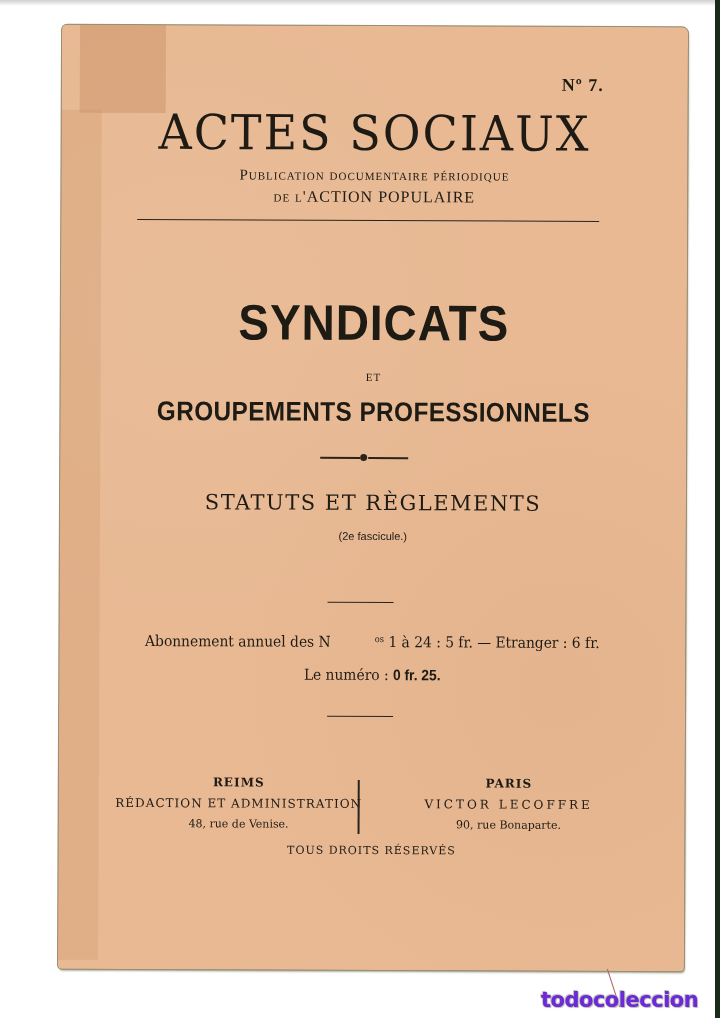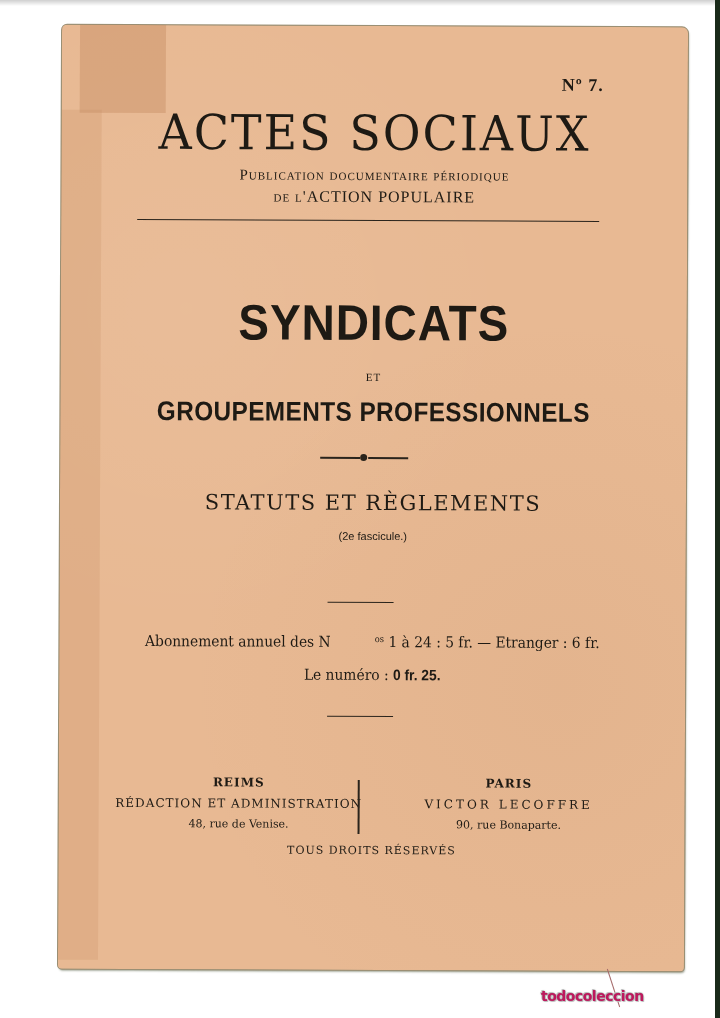--- a/index.html
+++ b/index.html
@@ -110,22 +110,22 @@
     .col .line2 { font-size: 12px; letter-spacing: 1px; margin-top: 7px; font-family: "DejaVu Serif", serif; }
     .col .line3 { font-size: 11px; margin-top: 7px; font-family: "DejaVu Serif", serif; }
     .col-right .line2 { letter-spacing: 3px; }
     .divider {
       position: absolute; left: 299px; top: 754px; width: 1.5px; height: 54px; background: #2a241c;
     }
     .rights { top: 818px; font-size: 11px; letter-spacing: 1px; font-family: "DejaVu Serif", serif; }
     .watermark {
       position: absolute; left: 541px; top: 988px;
       font-family: "DejaVu Sans", sans-serif; font-weight: bold;
-      font-size: 14px; letter-spacing: -0.5px;
-      color: #be185d;
+      font-size: 21px; letter-spacing: -0.5px;
+      color: #6d28d9;
       text-shadow: 0 0 1px #9a9a9a, 0 0 2px #b5b5b5, 1px 1px 0 #c8c8c8, -1px -1px 0 #c8c8c8;
     }
     .thread {
       position: absolute; left: 613px; top: 968px; width: 1px; height: 40px;
       background: #a56a6a; transform: rotate(-18deg);
     }
   </style>
 </head>
 <body>
 

